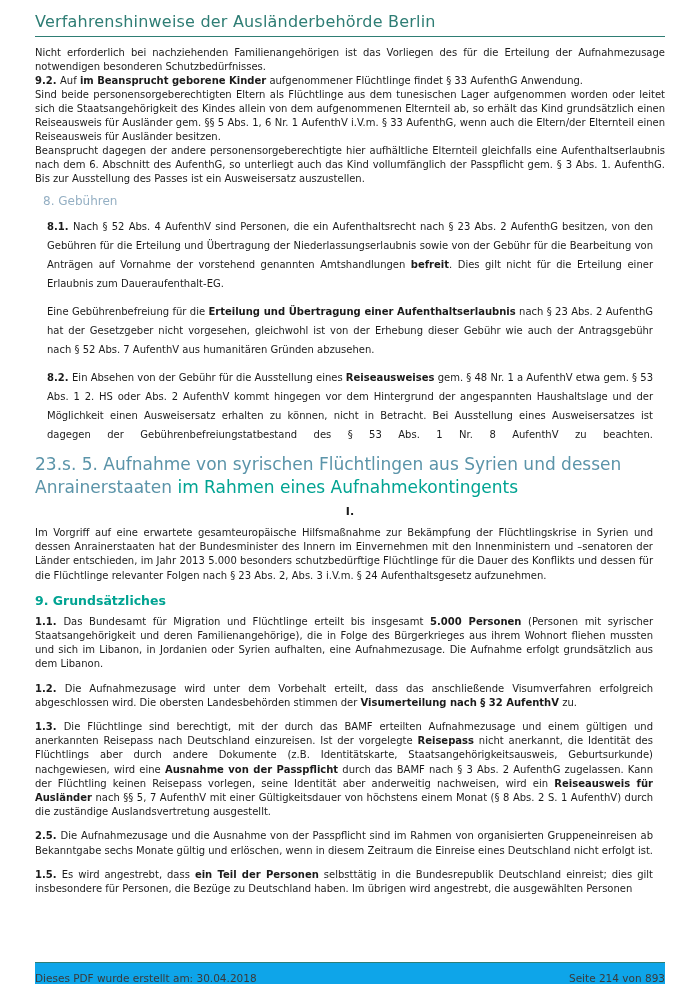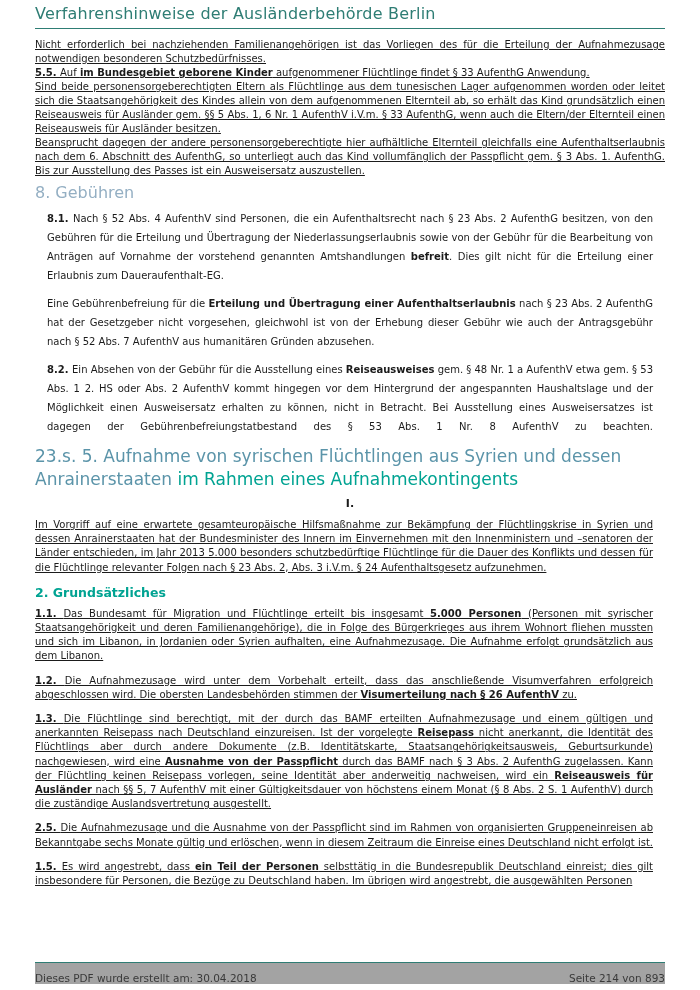--- a/index.html
+++ b/index.html
@@ -5,92 +5,92 @@
   * { margin:0; padding:0; box-sizing:border-box; }
   html, body { background:#ffffff; }
   body {
     width:700px; height:990px;
     font-family:"DejaVu Sans","Liberation Sans",sans-serif;
     color:var(--text,#1b1b1b);
   }
   .page {
     position:relative;
     width:700px; height:990px;
-    padding:4px 35px 0 35px;
+    padding:12px 35px 0 35px;
     overflow:hidden;
     background:#ffffff;
   }
   .page-title {
     font-size:16px; font-weight:400;
     color:var(--title,#2e7d74);
     letter-spacing:0.2px;
     margin-bottom:5px;
   }
   .title-rule { border-top:1px solid var(--rule,#2e7d74); margin-bottom:9px; }
 
   .para { text-align:justify; color:var(--text,#1b1b1b); font-size:10px; }
-  .tight { line-height:14px; margin:0;text-decoration:underline; }
+  .tight { line-height:14px; margin:0; }
   .loose { line-height:19px; margin:9px 12px; }
-  .pbody { line-height:14.2px; margin:0 12px 10px 0;text-decoration:underline; }
+  .pbody { line-height:14.2px; margin:0 12px 10px 0; }
   .justify-last { text-align-last:justify; }
   .bold { font-weight:bold; }
 
   .sec-label {
-    font-size:16px; color:var(--label,#94afc3);
-    margin:8px 0 3px 0; line-height:14px;
+    font-size:12px; color:var(--label,#94afc3);
+    margin:8px 0 3px 8px; line-height:14px;
   }
   .chapter-heading {
     font-size:17px; font-weight:400; line-height:23px;
     margin:8px 0 2px 0; text-align:left;
   }
   .numeral {
     text-align:center; font-weight:bold; font-size:11px;
     margin:6px 0 8px 0; line-height:13px;
   }
   .subsection-heading {
     font-size:12.5px; font-weight:bold;
     color:var(--heading,#00a392);
     margin:10px 0 6px 0; line-height:16px;
   }
 
   .page-footer {
     position:absolute; left:35px; right:35px; bottom:6px;
-    background:#a3a3a3; padding-top:5px;
+    background:#0ea5e9; padding-top:5px;
     border-top:1px solid var(--rule,#2e7d74);
   }
   .footer-row {
     display:flex; justify-content:space-between; align-items:baseline;
     font-size:10.5px; color:var(--footerText,#3a3a3a);
     padding-top:4px;
   }
 </style>
 </head>
 <body>
 
 <div class="page">
   <header>
     <h1 class="page-title">Verfahrenshinweise der Ausländerbehörde Berlin</h1>
     <div class="title-rule"></div>
   </header>
 
   <main>
       <div class="para tight"><span>Nicht erforderlich bei nachziehenden Familienangehörigen ist das Vorliegen des für die Erteilung der Aufnahmezusage notwendigen besonderen Schutzbedürfnisses.</span></div>
-      <div class="para tight"><span class="bold">5.5. </span><span>Auf </span><span class="bold">im Bundesgebiet geborene Kinder</span><span> aufgenommener Flüchtlinge findet § 33 AufenthG Anwendung.</span></div>
+      <div class="para tight"><span class="bold">9.2. </span><span>Auf </span><span class="bold">im Beansprucht geborene Kinder</span><span> aufgenommener Flüchtlinge findet § 33 AufenthG Anwendung.</span></div>
       <div class="para tight"><span>Sind beide personensorgeberechtigten Eltern als Flüchtlinge aus dem tunesischen Lager aufgenommen worden oder leitet sich die Staatsangehörigkeit des Kindes allein von dem aufgenommenen Elternteil ab, so erhält das Kind grundsätzlich einen Reiseausweis für Ausländer gem. §§ 5 Abs. 1, 6 Nr. 1 AufenthV i.V.m. § 33 AufenthG, wenn auch die Eltern/der Elternteil einen Reiseausweis für Ausländer besitzen.</span></div>
       <div class="para tight"><span>Beansprucht dagegen der andere personensorgeberechtigte hier aufhältliche Elternteil gleichfalls eine Aufenthaltserlaubnis nach dem 6. Abschnitt des AufenthG, so unterliegt auch das Kind vollumfänglich der Passpflicht gem. § 3 Abs. 1. AufenthG. Bis zur Ausstellung des Passes ist ein Ausweisersatz auszustellen.</span></div>
       <div class="sec-label"><span>8. Gebühren</span></div>
       <div class="para loose"><span class="bold">8.1. </span><span>Nach § 52 Abs. 4 AufenthV sind Personen, die ein Aufenthaltsrecht nach § 23 Abs. 2 AufenthG besitzen, von den Gebühren für die Erteilung und Übertragung der Niederlassungserlaubnis sowie von der Gebühr für die Bearbeitung von Anträgen auf Vornahme der vorstehend genannten Amtshandlungen </span><span class="bold">befreit</span><span>. Dies gilt nicht für die Erteilung einer Erlaubnis zum Daueraufenthalt-EG.</span></div>
       <div class="para loose"><span>Eine Gebührenbefreiung für die </span><span class="bold">Erteilung und Übertragung einer Aufenthaltserlaubnis</span><span> nach § 23 Abs. 2 AufenthG hat der Gesetzgeber nicht vorgesehen, gleichwohl ist von der Erhebung dieser Gebühr wie auch der Antragsgebühr nach § 52 Abs. 7 AufenthV aus humanitären Gründen abzusehen.</span></div>
       <div class="para loose justify-last"><span class="bold">8.2. </span><span>Ein Absehen von der Gebühr für die Ausstellung eines </span><span class="bold">Reiseausweises</span><span> gem. § 48 Nr. 1 a AufenthV etwa gem. § 53 Abs. 1 2. HS oder Abs. 2 AufenthV kommt hingegen vor dem Hintergrund der angespannten Haushaltslage und der Möglichkeit einen Ausweisersatz erhalten zu können, nicht in Betracht. Bei Ausstellung eines Ausweisersatzes ist dagegen der Gebührenbefreiungstatbestand des § 53 Abs. 1 Nr. 8 AufenthV zu beachten.</span></div>
       <div class="chapter-heading"><span style="color: var(--chapterGray);">23.s. 5. Aufnahme von syrischen Flüchtlingen aus Syrien und dessen Anrainerstaaten </span><span style="color: var(--chapterTeal);">im Rahmen eines Aufnahmekontingents</span></div>
       <div class="numeral"><span>I.</span></div>
       <div class="para pbody"><span>Im Vorgriff auf eine erwartete gesamteuropäische Hilfsmaßnahme zur Bekämpfung der Flüchtlingskrise in Syrien und dessen Anrainerstaaten hat der Bundesminister des Innern im Einvernehmen mit den Innenministern und –senatoren der Länder entschieden, im Jahr 2013 5.000 besonders schutzbedürftige Flüchtlinge für die Dauer des Konflikts und dessen für die Flüchtlinge relevanter Folgen nach § 23 Abs. 2, Abs. 3 i.V.m. § 24 Aufenthaltsgesetz aufzunehmen.</span></div>
-      <div class="subsection-heading"><span>2. Grundsätzliches</span></div>
+      <div class="subsection-heading"><span>9. Grundsätzliches</span></div>
       <div class="para pbody"><span class="bold">1.1. </span><span>Das Bundesamt für Migration und Flüchtlinge erteilt bis insgesamt </span><span class="bold">5.000 Personen</span><span> (Personen mit syrischer Staatsangehörigkeit und deren Familienangehörige), die in Folge des Bürgerkrieges aus ihrem Wohnort fliehen mussten und sich im Libanon, in Jordanien oder Syrien aufhalten, eine Aufnahmezusage. Die Aufnahme erfolgt grundsätzlich aus dem Libanon.</span></div>
-      <div class="para pbody"><span class="bold">1.2. </span><span>Die Aufnahmezusage wird unter dem Vorbehalt erteilt, dass das anschließende Visumverfahren erfolgreich abgeschlossen wird. Die obersten Landesbehörden stimmen der </span><span class="bold">Visumerteilung nach § 26 AufenthV</span><span> zu.</span></div>
+      <div class="para pbody"><span class="bold">1.2. </span><span>Die Aufnahmezusage wird unter dem Vorbehalt erteilt, dass das anschließende Visumverfahren erfolgreich abgeschlossen wird. Die obersten Landesbehörden stimmen der </span><span class="bold">Visumerteilung nach § 32 AufenthV</span><span> zu.</span></div>
       <div class="para pbody"><span class="bold">1.3. </span><span>Die Flüchtlinge sind berechtigt, mit der durch das BAMF erteilten Aufnahmezusage und einem gültigen und anerkannten Reisepass nach Deutschland einzureisen. Ist der vorgelegte </span><span class="bold">Reisepass</span><span> nicht anerkannt, die Identität des Flüchtlings aber durch andere Dokumente (z.B. Identitätskarte, Staatsangehörigkeitsausweis, Geburtsurkunde) nachgewiesen, wird eine </span><span class="bold">Ausnahme von der Passpflicht</span><span> durch das BAMF nach § 3 Abs. 2 AufenthG zugelassen. Kann der Flüchtling keinen Reisepass vorlegen, seine Identität aber anderweitig nachweisen, wird ein </span><span class="bold">Reiseausweis für Ausländer</span><span> nach §§ 5, 7 AufenthV mit einer Gültigkeitsdauer von höchstens einem Monat (§ 8 Abs. 2 S. 1 AufenthV) durch die zuständige Auslandsvertretung ausgestellt.</span></div>
       <div class="para pbody"><span class="bold">2.5. </span><span>Die Aufnahmezusage und die Ausnahme von der Passpflicht sind im Rahmen von organisierten Gruppeneinreisen ab Bekanntgabe sechs Monate gültig und erlöschen, wenn in diesem Zeitraum die Einreise eines Deutschland nicht erfolgt ist.</span></div>
       <div class="para pbody"><span class="bold">1.5. </span><span>Es wird angestrebt, dass </span><span class="bold">ein Teil der Personen</span><span> selbsttätig in die Bundesrepublik Deutschland einreist; dies gilt insbesondere für Personen, die Bezüge zu Deutschland haben. Im übrigen wird angestrebt, die ausgewählten Personen</span></div>
     </main>
 
   <footer class="page-footer">
     <div class="footer-row">
       <span>Dieses PDF wurde erstellt am: 30.04.2018</span>
       <span>Seite 214 von 893</span>
     </div>

